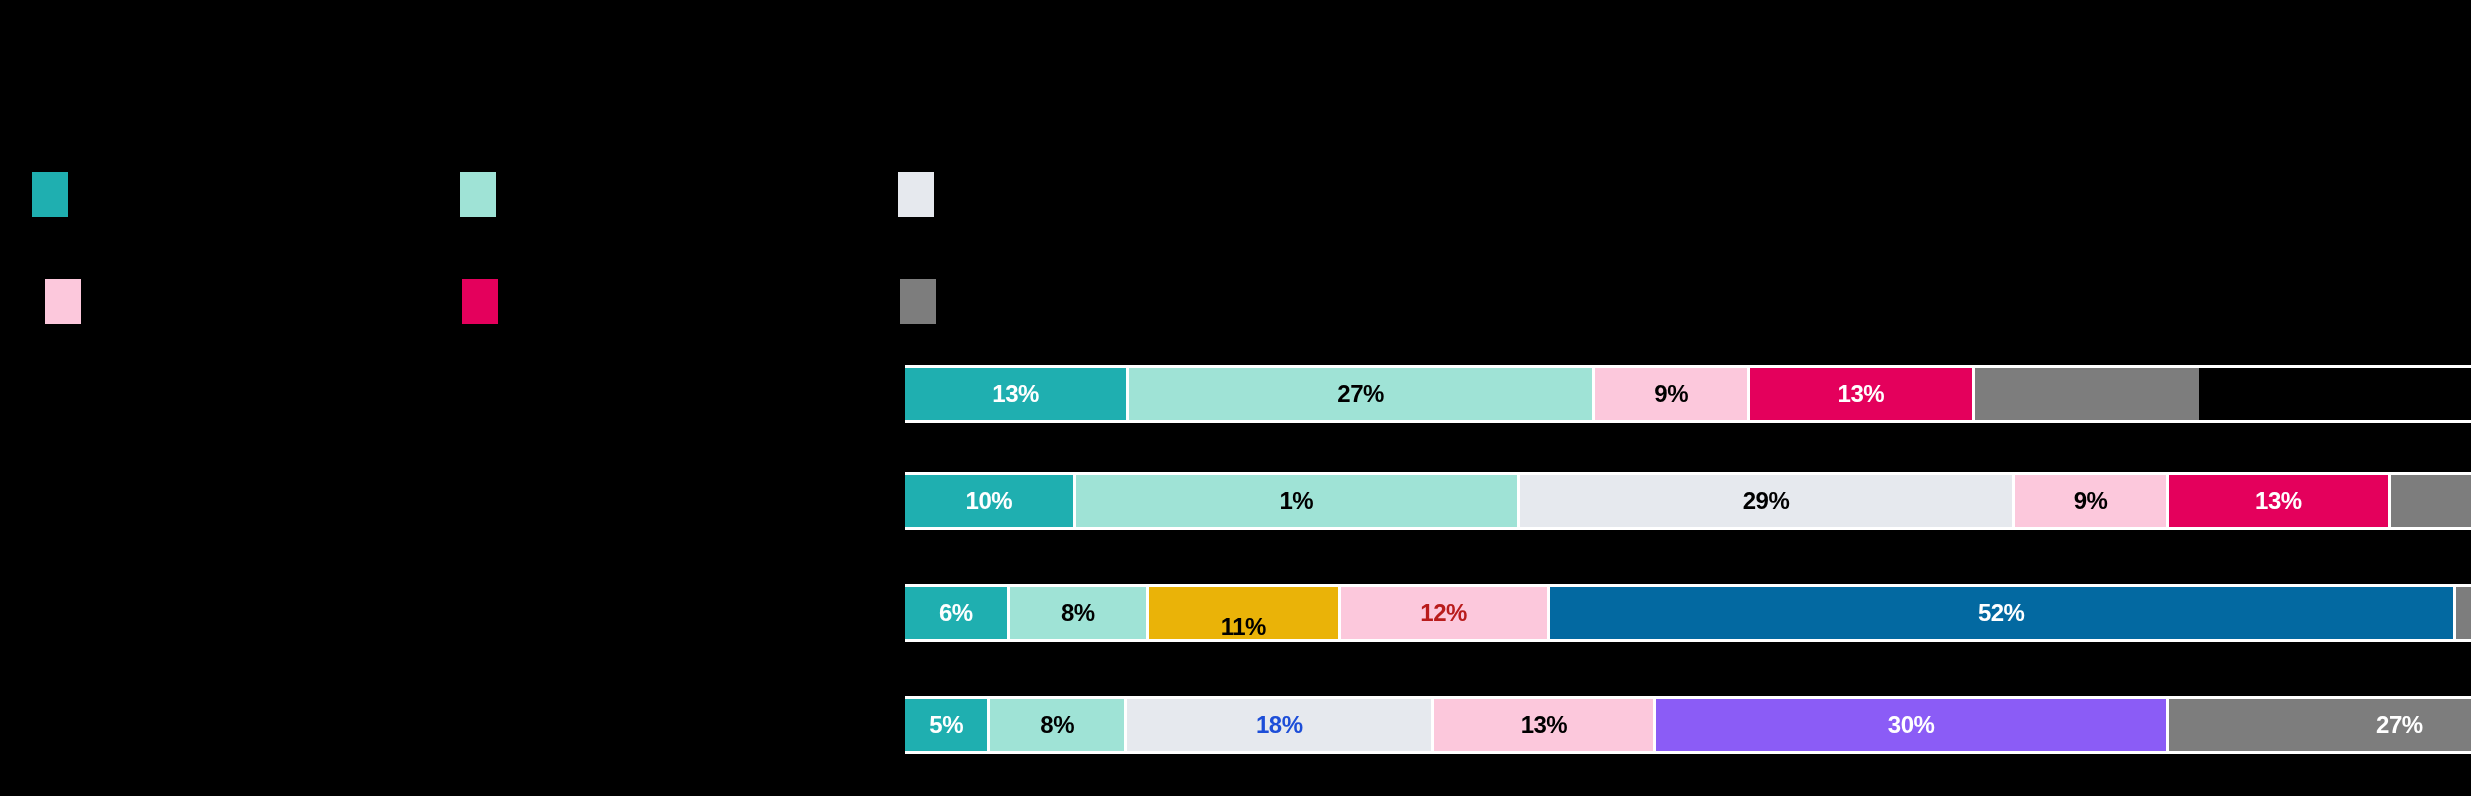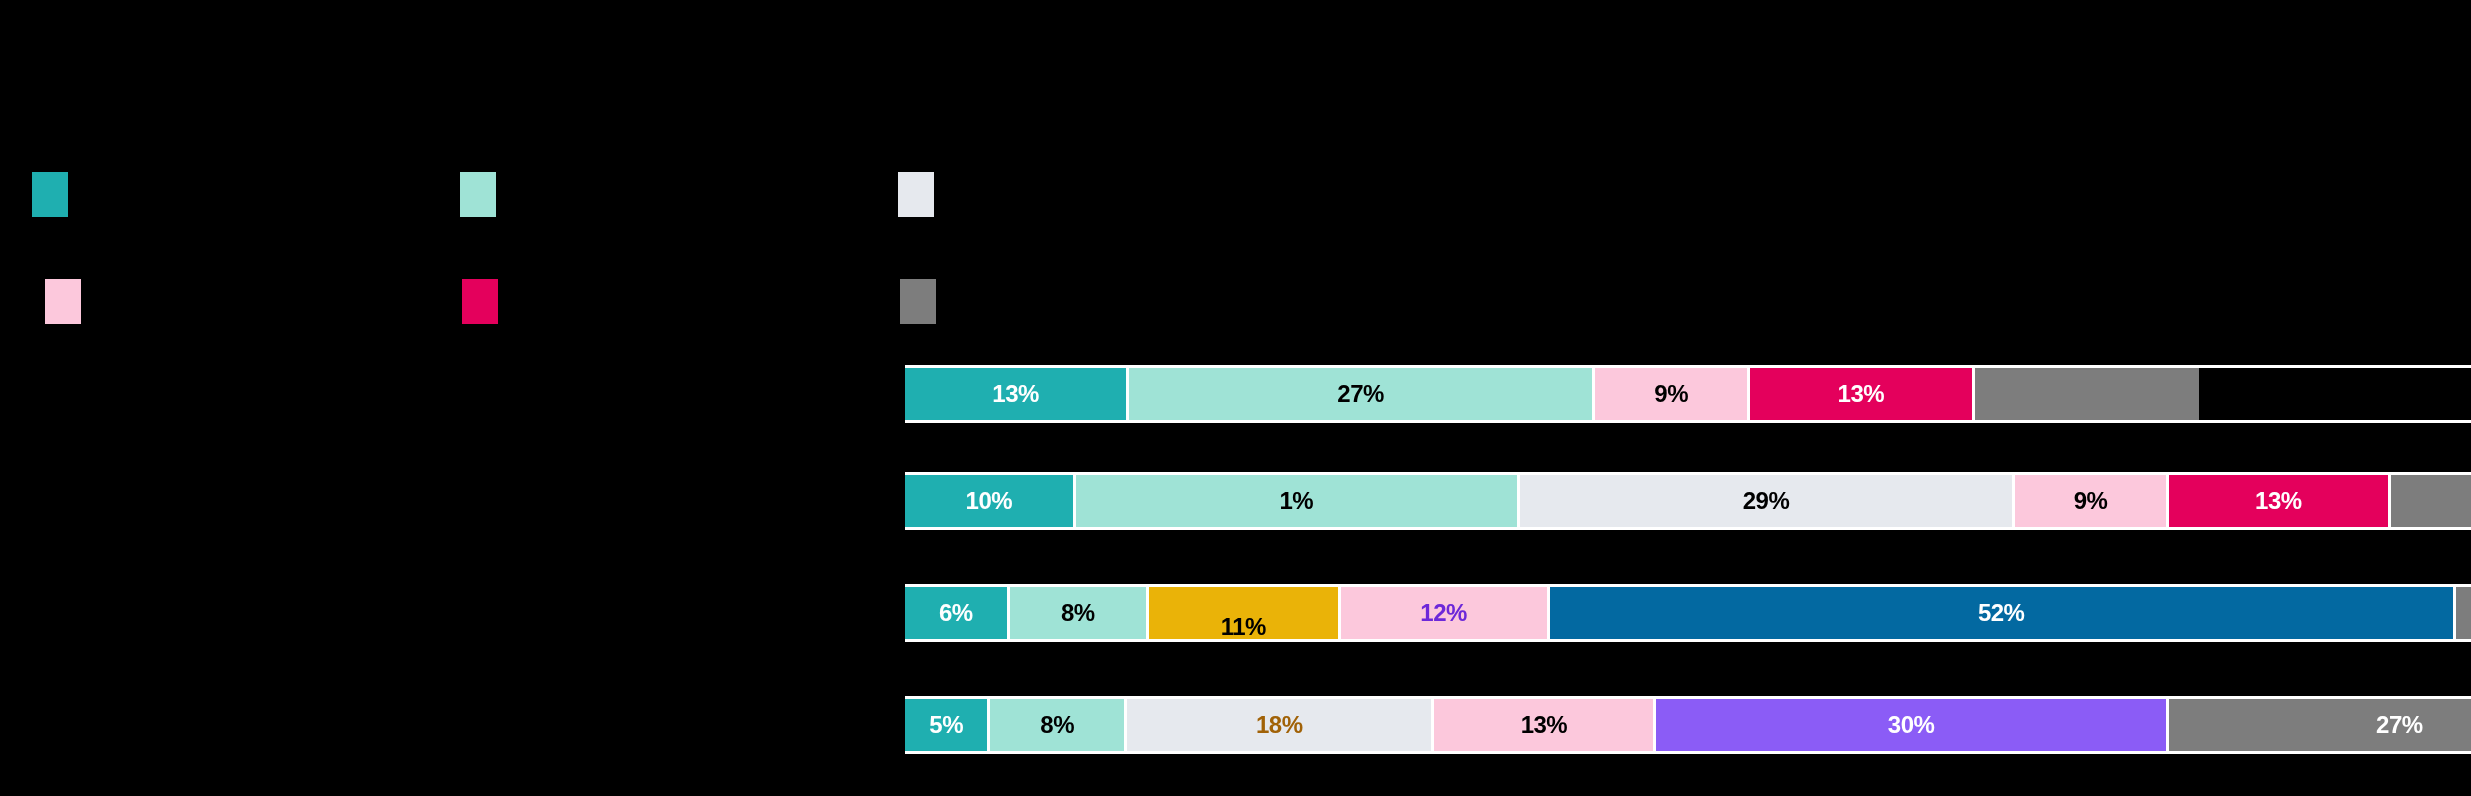--- a/index.html
+++ b/index.html
@@ -219,39 +219,39 @@
         <div class="bar-track">
           <div class="bar-seg" style="flex: 0 0 6.06061%; background: rgb(31, 175, 176); color: rgb(255, 255, 255);">
             <span class="seg-text">6%</span>
           </div>
           <div class="bar-seg" style="flex: 0 0 8.08081%; background: rgb(159, 227, 214); color: rgb(0, 0, 0);">
             <span class="seg-text">8%</span>
           </div>
           <div class="bar-seg" style="flex: 0 0 11.1111%; background: #eab308; color: rgb(0, 0, 0); align-items: flex-end;">
             <span class="seg-text">11%</span>
           </div>
-          <div class="bar-seg" style="flex: 0 0 12.1212%; background: rgb(252, 200, 220); color: #6d28d9;">
+          <div class="bar-seg" style="flex: 0 0 12.1212%; background: rgb(252, 200, 220); color: #b91c1c;">
             <span class="seg-text">12%</span>
           </div>
           <div class="bar-seg" style="flex: 0 0 52.5253%; background: #0369a1; color: rgb(255, 255, 255);">
             <span class="seg-text">52%</span>
           </div>
           <div class="bar-seg" style="flex: 0 0 10.101%; background: rgb(125, 125, 125); color: rgb(255, 255, 255);"></div>
         </div>
       </div>
       <div class="bar-row r3">
         <div class="bar-label"></div>
         <div class="bar-track">
           <div class="bar-seg" style="flex: 0 0 4.9505%; background: rgb(31, 175, 176); color: rgb(255, 255, 255);">
             <span class="seg-text">5%</span>
           </div>
           <div class="bar-seg" style="flex: 0 0 7.92079%; background: rgb(159, 227, 214); color: rgb(0, 0, 0);">
             <span class="seg-text">8%</span>
           </div>
-          <div class="bar-seg" style="flex: 0 0 17.8218%; background: rgb(230, 233, 238); color: #a16207;">
+          <div class="bar-seg" style="flex: 0 0 17.8218%; background: rgb(230, 233, 238); color: #1d4ed8;">
             <span class="seg-text">18%</span>
           </div>
           <div class="bar-seg" style="flex: 0 0 12.8713%; background: rgb(252, 200, 220); color: rgb(0, 0, 0);">
             <span class="seg-text">13%</span>
           </div>
           <div class="bar-seg" style="flex: 0 0 29.703%; background: #8b5cf6; color: rgb(255, 255, 255);">
             <span class="seg-text">30%</span>
           </div>
           <div class="bar-seg" style="flex: 0 0 26.7327%; background: rgb(125, 125, 125); color: rgb(255, 255, 255);">
             <span class="seg-text">27%</span>

